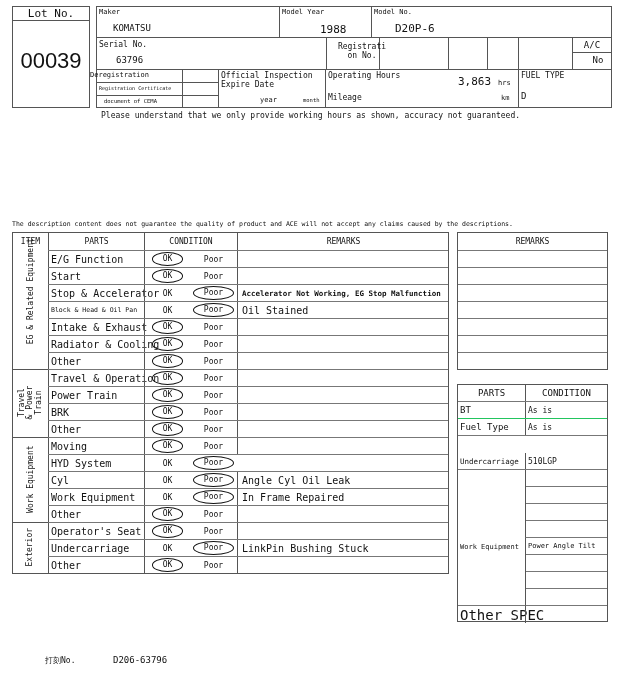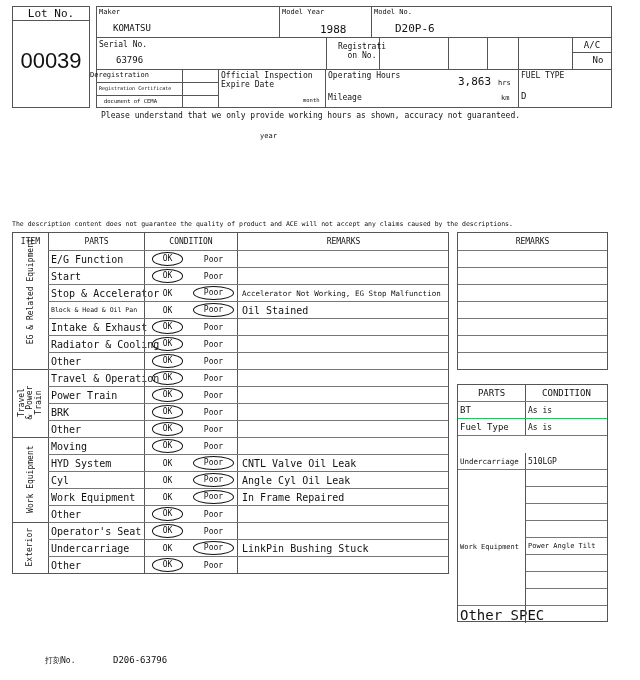--- a/index.html
+++ b/index.html
@@ -84,21 +84,21 @@
   <div class="vl" style="left:182px;top:69px;height:39px;"></div>
   <div class="vl" style="left:218px;top:69px;height:39px;"></div>
   <div class="vl" style="left:325px;top:69px;height:39px;"></div>
   <div class="hl" style="left:96px;top:82px;width:122px;"></div>
   <div class="hl" style="left:96px;top:95px;width:122px;"></div>
   <div class="t tiny" style="left:90px;top:72px;">Deregistration</div>
   <div class="t" style="left:99px;top:86px;font-size:5px;">Registration Certificate</div>
   <div class="t" style="left:104px;top:99px;font-size:5.5px;">document of CEMA</div>
   <div class="t sm" style="left:221px;top:72px;">Official Inspection</div>
   <div class="t sm" style="left:221px;top:81px;">Expire Date</div>
-  <div class="t tiny" style="left:260px;top:97px;margin-top:36px;">year</div>
+  <div class="t tiny" style="left:260px;top:97px;">year</div>
   <div class="t" style="left:303px;top:98px;font-size:5.5px;">month</div>
   <div class="t sm" style="left:328px;top:72px;">Operating Hours</div>
   <div class="t lg" style="left:458px;top:76px;">3,863</div>
   <div class="t tiny" style="left:498px;top:80px;">hrs</div>
   <div class="t sm" style="left:328px;top:94px;">Mileage</div>
   <div class="t tiny" style="left:501px;top:95px;">km</div>
   <div class="t sm" style="left:521px;top:72px;">FUEL TYPE</div>
   <div class="t md" style="left:521px;top:92px;">D</div>
 </div>
 
@@ -134,21 +134,21 @@
         <div class="cell c-rem"></div>
       </div>
       <div class="crow">
         <div class="cell c-part">Stop &amp; Accelerator</div>
         <div class="cell c-ok">
           <span class="">OK</span>
         </div>
         <div class="cell c-poor">
           <span class="circled">Poor</span>
         </div>
-        <div class="cell c-rem" style="font-size:7.5px;">Accelerator Not Working, EG Stop Malfunction</div>
+        <div class="cell c-rem" style="font-size:7.5px;font-weight:bold;">Accelerator Not Working, EG Stop Malfunction</div>
       </div>
       <div class="crow">
         <div class="cell c-part" style="font-size:6.5px;">Block &amp; Head &amp; Oil Pan</div>
         <div class="cell c-ok">
           <span class="">OK</span>
         </div>
         <div class="cell c-poor">
           <span class="circled">Poor</span>
         </div>
         <div class="cell c-rem">Oil Stained</div>
@@ -234,21 +234,20 @@
         <div class="cell c-rem"></div>
       </div>
       <div class="crow">
         <div class="cell c-part">HYD System</div>
         <div class="cell c-ok">
           <span class="">OK</span>
         </div>
         <div class="cell c-poor">
           <span class="circled">Poor</span>
         </div>
-        <div class="cell c-rem">CNTL Valve Oil Leak</div>
       </div>
       <div class="crow">
         <div class="cell c-part">Cyl</div>
         <div class="cell c-ok">
           <span class="">OK</span>
         </div>
         <div class="cell c-poor">
           <span class="circled">Poor</span>
         </div>
         <div class="cell c-rem">Angle Cyl Oil Leak</div>

